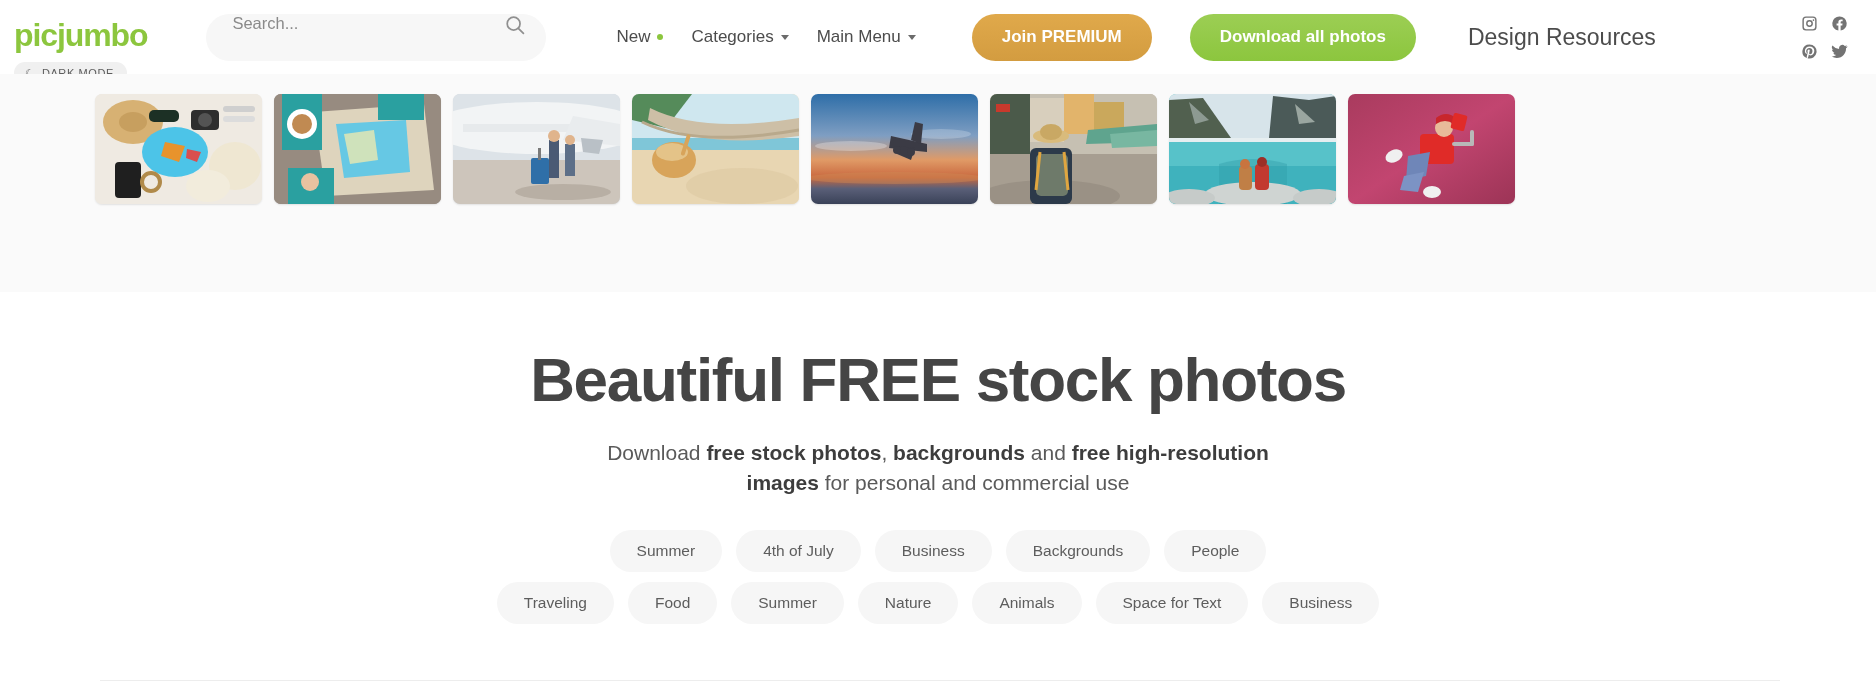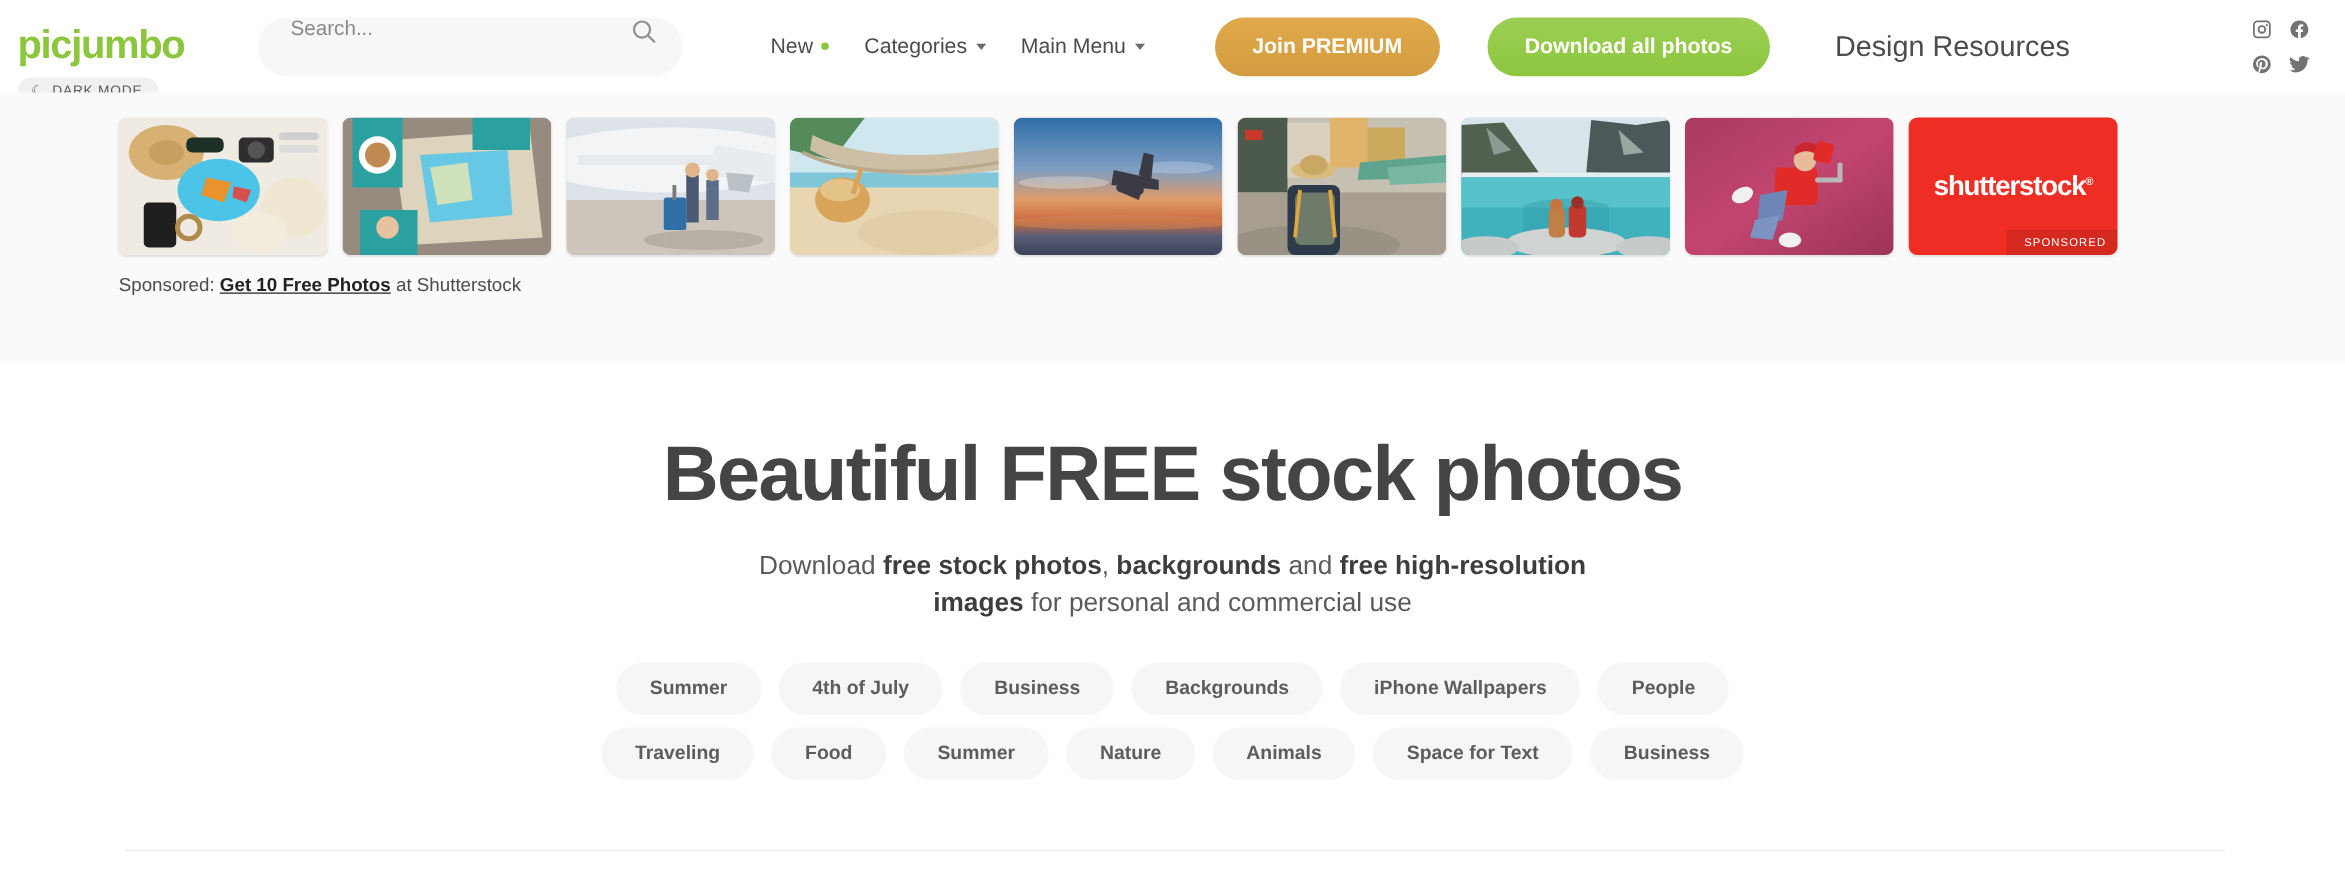--- a/index.html
+++ b/index.html
@@ -226,21 +226,20 @@
 
   .tags {
     margin-top: 32px;
     display: flex;
     flex-wrap: wrap;
     justify-content: center;
     gap: 10px 14px;
     width: 920px;
     margin-left: auto;
     margin-right: auto;
-    font-weight: bold;
   }
   .tag {
     background: #f6f6f6;
     border-radius: 22px;
     padding: 12px 27px;
     font-size: 15.5px;
     color: #5d5d5d;
     cursor: pointer;
     white-space: nowrap;
   }
@@ -471,47 +470,37 @@
         <path d="M60 62 L82 58 L78 82 L58 86 Z" fill="#6f86b8"></path>
         <path d="M56 82 L76 78 L70 98 L52 96 Z" fill="#7c93c4"></path>
         <ellipse cx="46" cy="62" rx="9" ry="6" fill="#f0f0f0" transform="rotate(-25 46 62)"></ellipse>
         <ellipse cx="84" cy="98" rx="9" ry="6" fill="#f0f0f0"></ellipse>
         <circle cx="96" cy="34" r="9" fill="#e8bb9a"></circle>
         <path d="M88 24 q10 -8 20 0 l-2 6 q-9 -6 -18 0 z" fill="#c8262c"></path>
         <rect x="104" y="20" width="14" height="16" rx="2" fill="#e02b28" transform="rotate(14 111 28)"></rect>
       </svg>
     </div>
 
-    <div class="thumb shutter-card">
-      <span class="shutter-logo">
-        <span>shutterstock</span><sup>®</sup>
-      </span>
-      <span class="sponsored-badge">SPONSORED</span>
-    </div>
-
-  </div>
-
-  <div class="sponsor-line">
-    <span>Sponsored: </span><a>Get 10 Free Photos</a><span> at Shutterstock</span>
-  </div>
+
+  </div>
+
 </div>
 
 <div class="hero">
   <h1>Beautiful FREE stock photos</h1>
 
   <div class="sub">
     <span>Download </span><b>free stock photos</b><span>, </span><b>backgrounds</b><span> and </span><b>free high-resolution images</b><span> for personal and commercial use</span>
   </div>
 
   <div class="tags">
     <span class="tag">Summer</span>
     <span class="tag">4th of July</span>
     <span class="tag">Business</span>
     <span class="tag">Backgrounds</span>
-    <span class="tag">iPhone Wallpapers</span>
     <span class="tag">People</span>
   </div>
 
   <div class="tags" style="margin-top:10px;">
     <span class="tag">Traveling</span>
     <span class="tag">Food</span>
     <span class="tag">Summer</span>
     <span class="tag">Nature</span>
     <span class="tag">Animals</span>
     <span class="tag">Space for Text</span>

